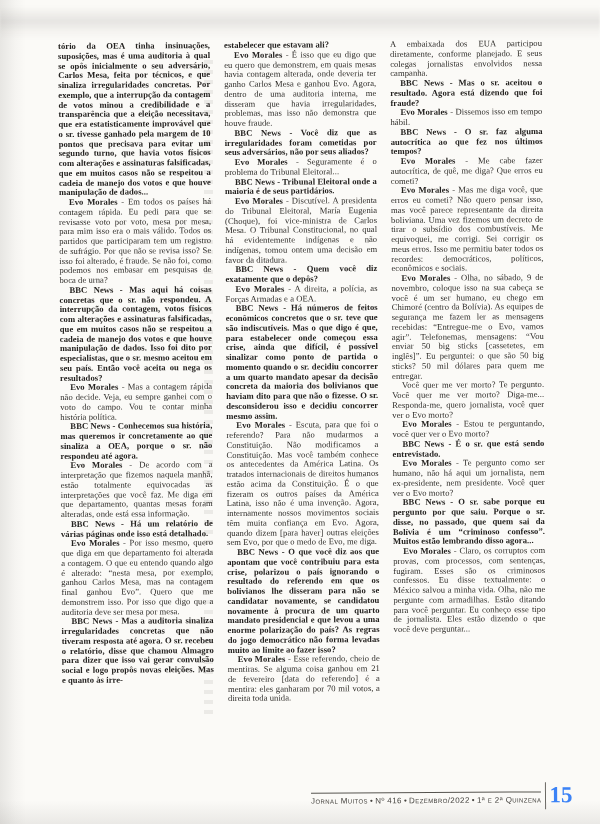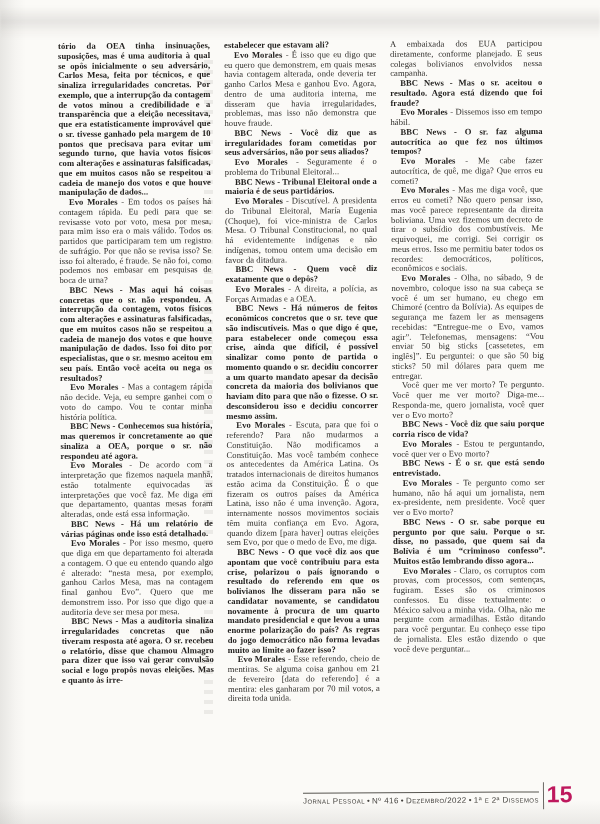--- a/index.html
+++ b/index.html
@@ -72,25 +72,25 @@
     color: #45433f;
     white-space: nowrap;
   }
   .footer-meta .sep { margin: 0 2px; }
   .page-num-divider {
     width: 1px; height: 27px;
     background: #6b6964;
     margin: 0 3px 0 4px;
   }
   .page-num {
-    font-family: Liberation Sans, sans-serif;
+    font-family: Liberation Serif, serif;
     font-weight: bold;
     font-size: 23px;
     line-height: 25px;
-    color: #be185d;
+    color: #3b82f6;
   }
 </style>
 </head>
 <body>
 
 <div class="paper">
   <div class="artifact artifact-top-band"></div>
   <div class="artifact artifact-left-streak"></div>
   <div class="artifact artifact-bottom-smudge"></div>
   <div class="artifact artifact-gutter-bleed"></div>
@@ -116,38 +116,37 @@
           <p class="para bold indent"><span class="speaker">BBC News</span> - Tribunal Eleitoral onde a maioria é de seus partidários.</p>
           <p class="para indent"><span class="speaker">Evo Morales</span> - Discutível. A presidenta do Tribunal Eleitoral, María Eugenia (Choque), foi vice-ministra de Carlos Mesa. O Tribunal Constitucional, no qual há evidentemente indígenas e não indígenas, tomou ontem uma decisão em favor da ditadura.</p>
           <p class="para bold indent"><span class="speaker">BBC News</span> - Quem você diz exatamente que o depôs?</p>
           <p class="para indent"><span class="speaker">Evo Morales</span> - A direita, a polícia, as Forças Armadas e a OEA.</p>
           <p class="para bold indent"><span class="speaker">BBC News</span> - Há números de feitos econômicos concretos que o sr. teve que são indiscutíveis. Mas o que digo é que, para estabelecer onde começou essa crise, ainda que difícil, é possível sinalizar como ponto de partida o momento quando o sr. decidiu concorrer a um quarto mandato apesar da decisão concreta da maioria dos bolivianos que haviam dito para que não o fizesse. O sr. desconsiderou isso e decidiu concorrer mesmo assim.</p>
           <p class="para indent"><span class="speaker">Evo Morales</span> - Escuta, para que foi o referendo? Para não mudarmos a Constituição. Não modificamos a Constituição. Mas você também conhece os antecedentes da América Latina. Os tratados internacionais de direitos humanos estão acima da Constituição. É o que fizeram os outros países da América Latina, isso não é uma invenção. Agora, internamente nossos movimentos sociais têm muita confiança em Evo. Agora, quando dizem [para haver] outras eleições sem Evo, por que o medo de Evo, me diga.</p>
           <p class="para bold indent"><span class="speaker">BBC News</span> - O que você diz aos que apontam que você contribuiu para esta crise, polarizou o país ignorando o resultado do referendo em que os bolivianos lhe disseram para não se candidatar novamente, se candidatou novamente à procura de um quarto mandato presidencial e que levou a uma enorme polarização do país? As regras do jogo democrático não forma levadas muito ao limite ao fazer isso?</p>
           <p class="para indent"><span class="speaker">Evo Morales</span> - Esse referendo, cheio de mentiras. Se alguma coisa ganhou em 21 de fevereiro [data do referendo] é a mentira: eles ganharam por 70 mil votos, a direita toda unida.</p>
         </div>
         <div class="column">
-          <p class="para">A embaixada dos EUA participou diretamente, conforme planejado. E seus colegas bolivianos envolvidos nessa campanha.</p>
+          <p class="para">A embaixada dos EUA participou diretamente, conforme planejado. E seus colegas jornalistas envolvidos nessa campanha.</p>
           <p class="para bold indent"><span class="speaker">BBC News</span> - Mas o sr. aceitou o resultado. Agora está dizendo que foi fraude?</p>
           <p class="para indent"><span class="speaker">Evo Morales</span> - Dissemos isso em tempo hábil.</p>
           <p class="para bold indent"><span class="speaker">BBC News</span> - O sr. faz alguma autocrítica ao que fez nos últimos tempos?</p>
           <p class="para indent"><span class="speaker">Evo Morales</span> - Me cabe fazer autocrítica, de quê, me diga? Que erros eu cometi?</p>
           <p class="para indent"><span class="speaker">Evo Morales</span> - Mas me diga você, que erros eu cometi? Não quero pensar isso, mas você parece representante da direita boliviana. Uma vez fizemos um decreto de tirar o subsídio dos combustíveis. Me equivoquei, me corrigi. Sei corrigir os meus erros. Isso me permitiu bater todos os recordes: democráticos, políticos, econômicos e sociais.</p>
           <p class="para indent"><span class="speaker">Evo Morales</span> - Olha, no sábado, 9 de novembro, coloque isso na sua cabeça se você é um ser humano, eu chego em Chimoré (centro da Bolívia). As equipes de segurança me fazem ler as mensagens recebidas: “Entregue-me o Evo, vamos agir”. Telefonemas, mensagens: “Vou enviar 50 big sticks [cassetetes, em inglês]”. Eu perguntei: o que são 50 big sticks? 50 mil dólares para quem me entregar.</p>
           <p class="para indent">Você quer me ver morto? Te pergunto. Você quer me ver morto? Diga-me... Responda-me, quero jornalista, você quer ver o Evo morto?</p>
-          <p class="para bold indent"><span class="speaker">BBC News</span> - Você diz que saiu porque corria risco de vida?</p>
           <p class="para indent"><span class="speaker">Evo Morales</span> - Estou te perguntando, você quer ver o Evo morto?</p>
           <p class="para bold indent"><span class="speaker">BBC News</span> - É o sr. que está sendo entrevistado.</p>
           <p class="para indent"><span class="speaker">Evo Morales</span> - Te pergunto como ser humano, não há aqui um jornalista, nem ex-presidente, nem presidente. Você quer ver o Evo morto?</p>
           <p class="para bold indent"><span class="speaker">BBC News</span> - O sr. sabe porque eu pergunto por que saiu. Porque o sr. disse, no passado, que quem sai da Bolívia é um “criminoso confesso”. Muitos estão lembrando disso agora...</p>
           <p class="para indent"><span class="speaker">Evo Morales</span> - Claro, os corruptos com provas, com processos, com sentenças, fugiram. Esses são os criminosos confessos. Eu disse textualmente: o México salvou a minha vida. Olha, não me pergunte com armadilhas. Estão ditando para você perguntar. Eu conheço esse tipo de jornalista. Eles estão dizendo o que você deve perguntar...</p>
         </div>
       </div>
   </div>
 
   <div class="footer">
     <div class="footer-meta">
-      <span>Jornal Pessoal</span><span class="sep">•</span><span>Nº 416</span><span class="sep">•</span><span>Dezembro/2022</span><span class="sep">•</span><span>1ª e 2ª Dissemos</span>
+      <span>Jornal Muitos</span><span class="sep">•</span><span>Nº 416</span><span class="sep">•</span><span>Dezembro/2022</span><span class="sep">•</span><span>1ª e 2ª Quinzena</span>
     </div>
     <span class="page-num-divider"></span>
     <span class="page-num">15</span>
   </div>
 </div>
 
 </body></html>

